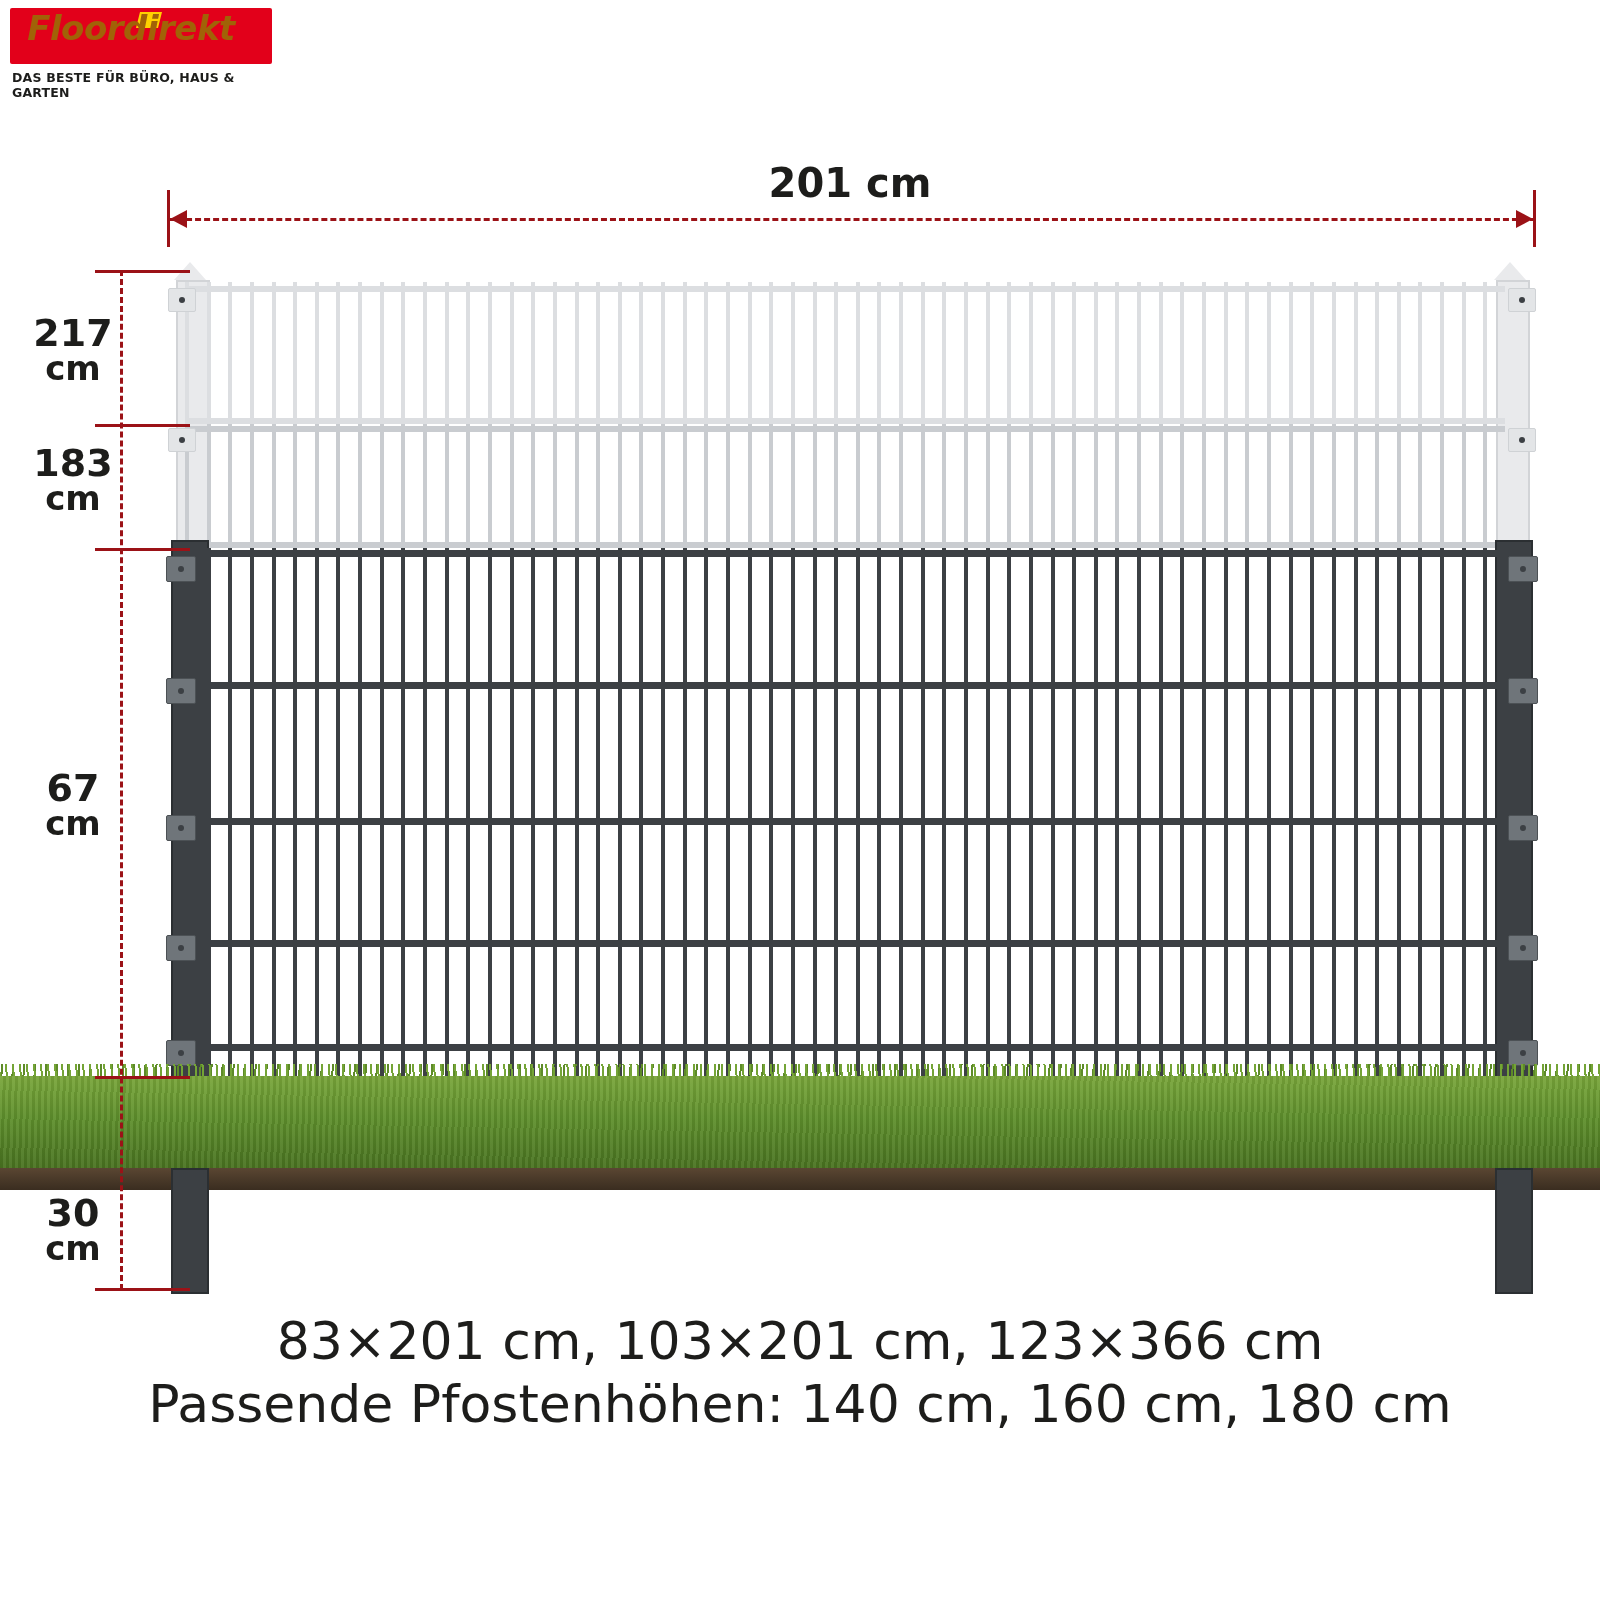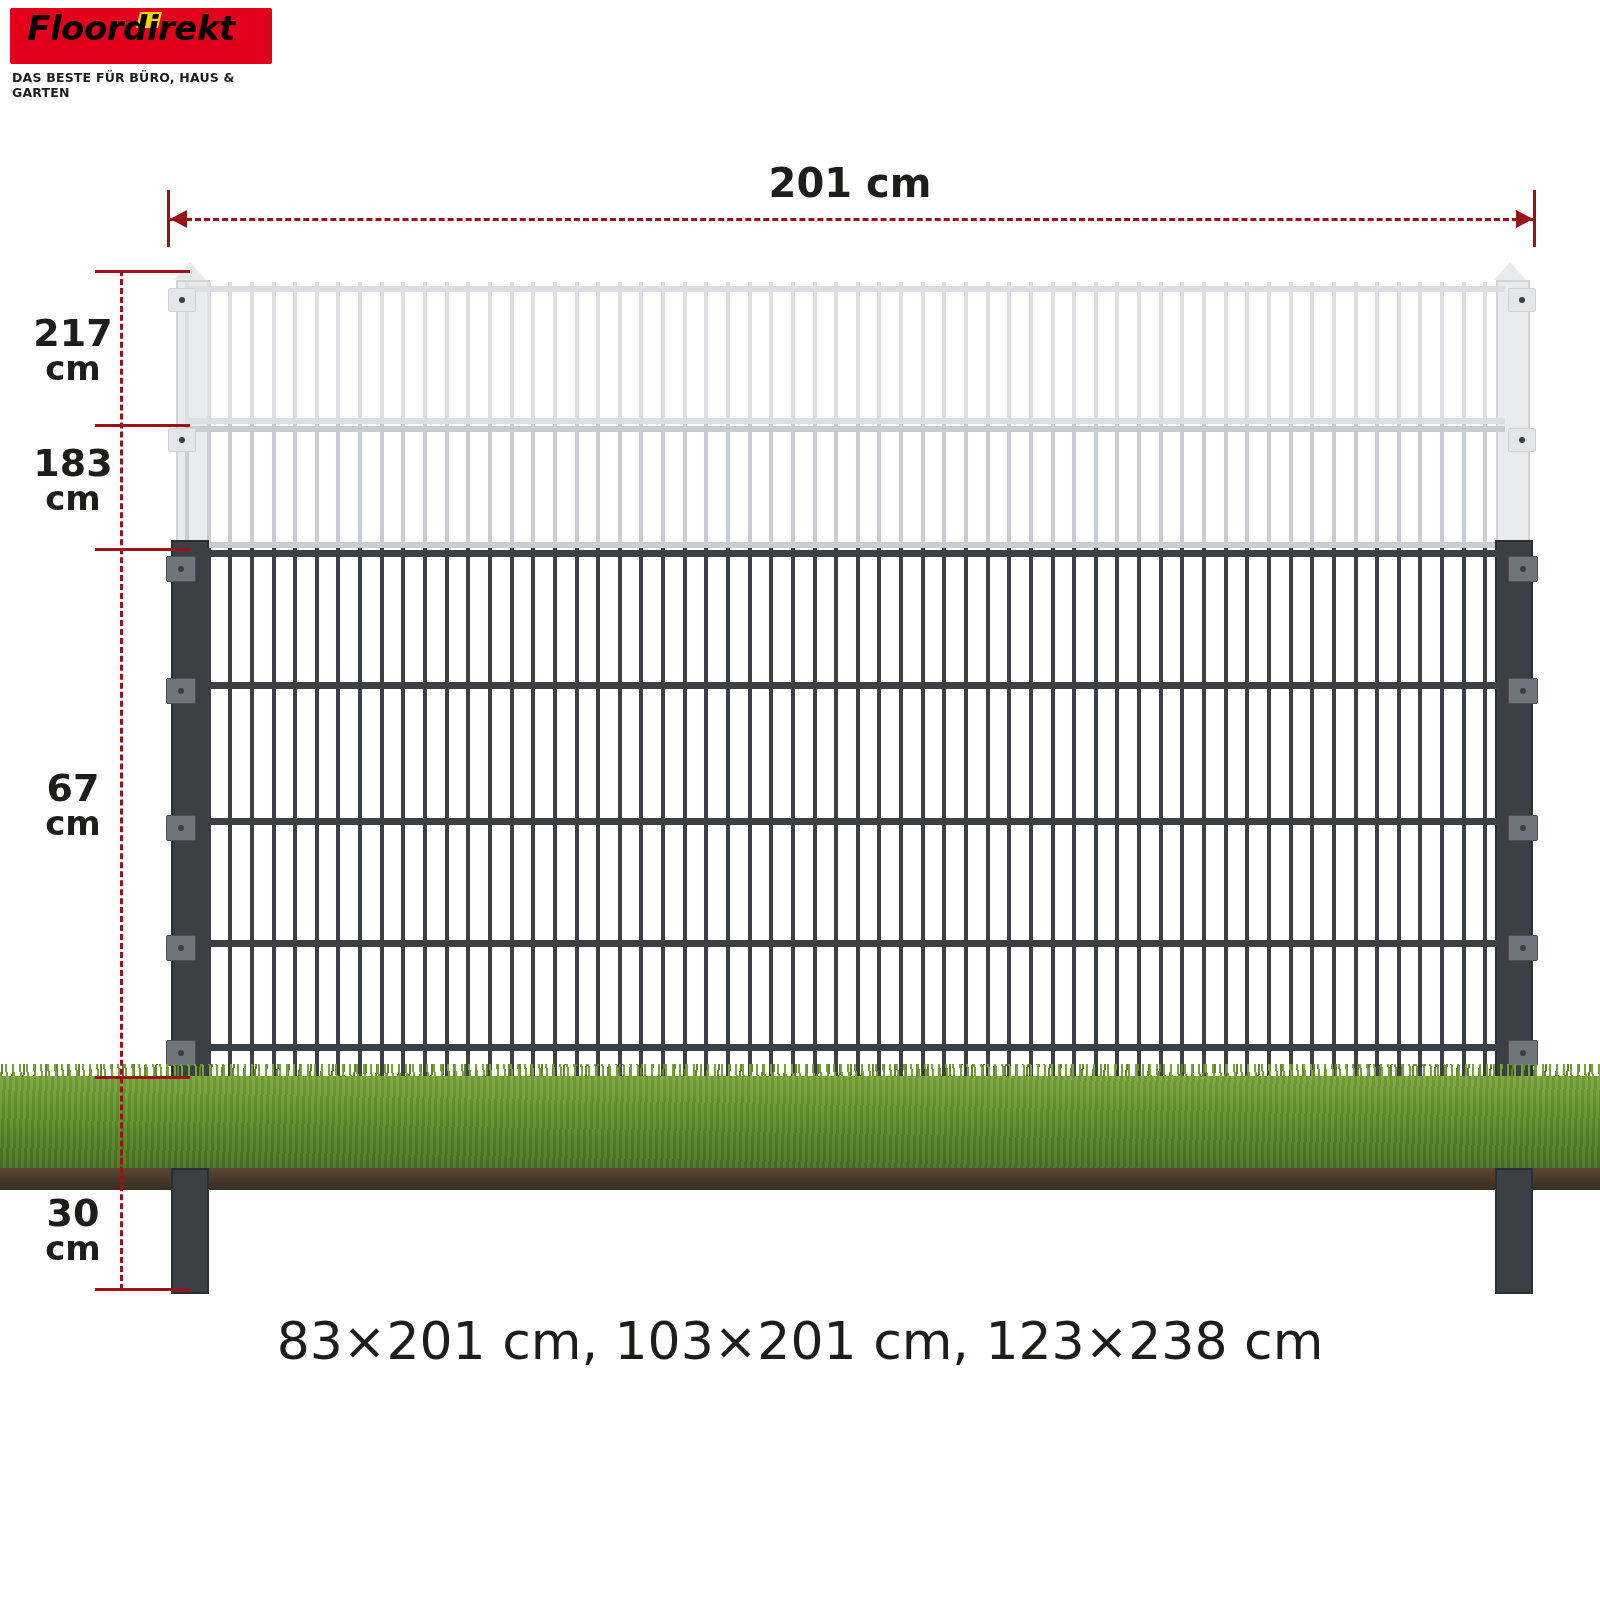--- a/index.html
+++ b/index.html
@@ -13,21 +13,21 @@
   .root{position:absolute;inset:0;}
 
   
   .logo-box{
     position:absolute;left:10px;top:8px;width:262px;height:56px;
     background:#e2001a;border-radius:2px;
   }
   .logo-text{
     position:absolute;left:0;top:0;width:262px;height:56px;
     display:flex;align-items:center;justify-content:center;
-    color:#000000;font-weight:bold;font-style:italic;font-size:34px;
+    color:#a16207;font-weight:bold;font-style:italic;font-size:34px;
     letter-spacing:-0.5px;
   }
   .logo-dot{
     position:absolute;left:138px;top:12px;width:22px;height:16px;
     background:#ffd100;transform:skewX(-14deg);
   }
   .logo-sub{
     position:absolute;left:12px;top:70px;width:260px;
     color:#1d1d1b;font-size:12.5px;font-weight:bold;letter-spacing:0.2px;
   }
@@ -429,16 +429,17 @@
       <span>67</span>
       <span class="u">cm</span>
     </div>
     <div class="vlabel" style="left:18px;top:1195px;">
       <span>30</span>
       <span class="u">cm</span>
     </div>
   </div>
 
   <div class="caption">
-    <div>83×201 cm, 103×201 cm, 123×238 cm</div>
+    <div>83×201 cm, 103×201 cm, 123×366 cm</div>
+    <div>Passende Pfostenhöhen: 140 cm, 160 cm, 180 cm</div>
   </div>
 
 </div>
 
 </body></html>

